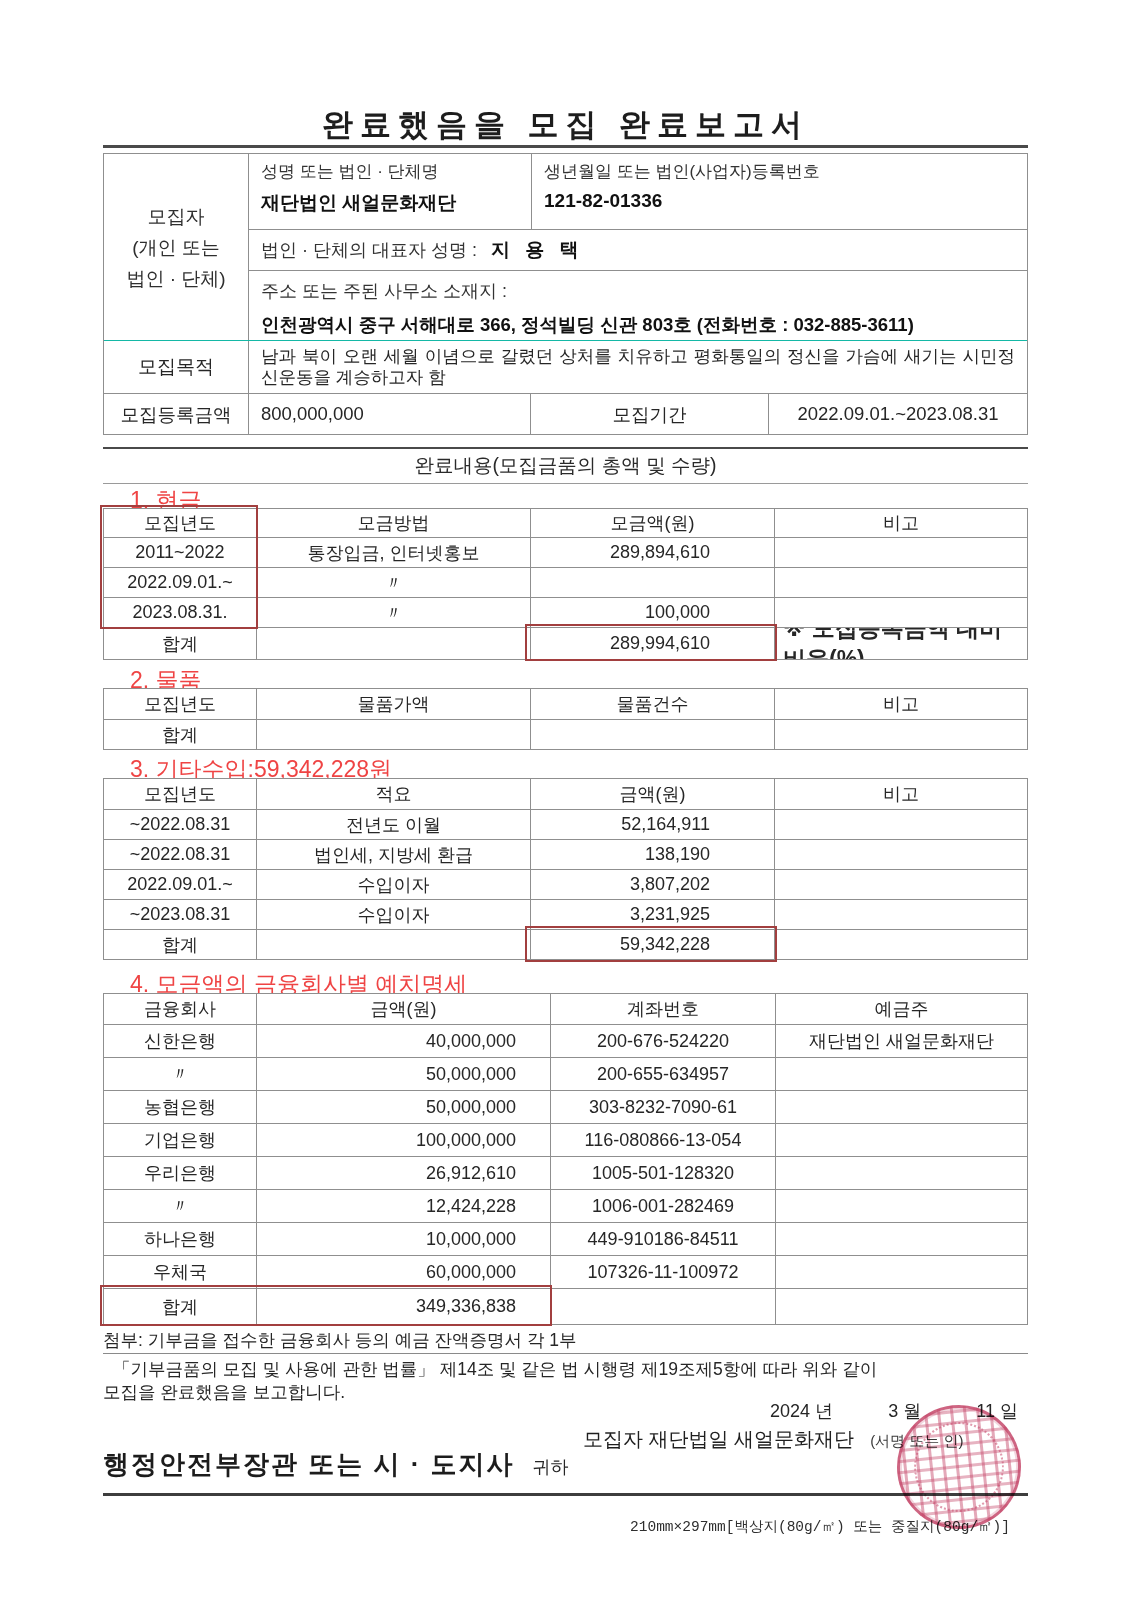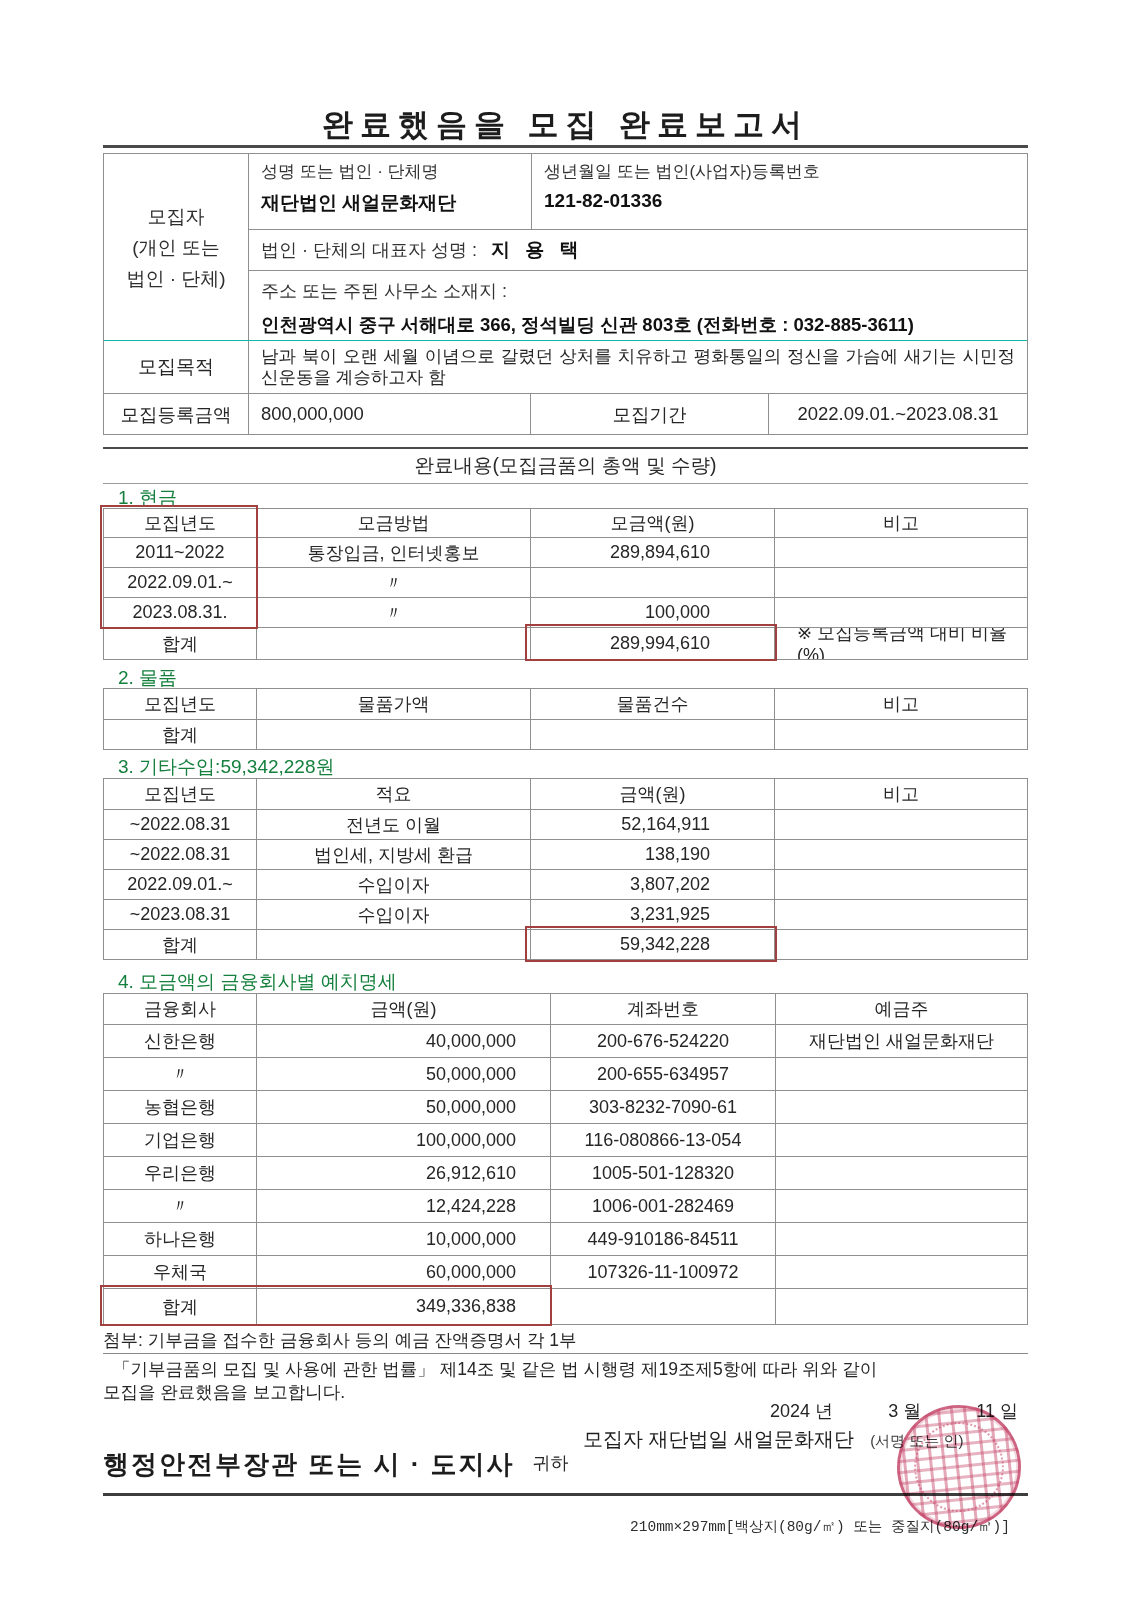--- a/index.html
+++ b/index.html
@@ -37,51 +37,51 @@
   .pv-cell{border-left:1px solid #8f8f8f;padding:5px 12px;font-size:17.5px;line-height:21px;display:flex;align-items:center;text-align:justify;}
   .amountrow{border-top:1px solid #8f8f8f;display:grid;grid-template-columns:144px 282px 238px 1fr;height:40px;}
   .amountrow > div{display:flex;align-items:center;justify-content:center;font-size:18.5px;border-left:1px solid #8f8f8f;}
   .amountrow > div:first-child{border-left:none;}
   .amountrow .aval{justify-content:flex-start;padding-left:12px;}
 
   
   .band-text{left:103px;top:452px;width:925px;text-align:center;font-size:19.5px;color:#2a2a2a;}
 
   
-  .sec-title{left:118px;font-size:19px;color:#15803d;}
+  .sec-title{left:130px;font-size:23px;color:#ef4444;}
   .tr{display:grid;box-sizing:border-box;}
   .td{display:flex;align-items:center;justify-content:center;border-left:1px solid #8f8f8f;font-size:18px;overflow:hidden;box-sizing:border-box;}
   .td:first-child{border-left:none;}
   .tb .tr{border-top:1px solid #8f8f8f;}
   .t-std .tr{grid-template-columns:152px 274px 244px 1fr;}
   .t-bank .tr{grid-template-columns:152px 294px 225px 1fr;}
   .t-cash .thead{height:28px;}
   .t-cash .tb .tr{height:30px;}
   .t-cash .tb .tr:last-child{height:32px;}
   .t-goods .thead,.t-goods .tb .tr{height:30px;}
   .t-other .thead,.t-other .tb .tr{height:30px;}
   .t-bank .thead{height:30px;}
   .t-bank .tb .tr{height:33px;}
   .t-bank .tb .tr:last-child{height:36px;}
   .t-cash .tb .td:nth-child(3),.t-other .tb .td:nth-child(3){justify-content:flex-end;padding-right:64px;}
-  .t-cash .tb .td:nth-child(4){justify-content:flex-start;padding-left:22px;font-size:18px;}
+  .t-cash .tb .td:nth-child(4){justify-content:flex-start;padding-left:8px;font-size:23px;font-weight:bold;}
   .t-bank .tb .td:nth-child(2){justify-content:flex-end;padding-right:34px;}
 
   
   .redbox{border:2px solid #a23f3f;background:transparent;pointer-events:none;z-index:5;}
 
   
   .attach{left:103px;top:1328px;width:925px;font-size:17.5px;}
   .statement{left:103px;top:1358px;width:925px;font-size:17.5px;line-height:23px;}
   .statement .ln1{text-indent:10px;}
   .dateline{left:770px;top:1399px;width:248px;display:flex;justify-content:space-between;font-size:18px;}
   .signerline{left:583px;top:1426px;display:flex;align-items:baseline;gap:16px;}
   .signer{font-size:20px;color:#1f1f1f;}
   .signnote{font-size:15px;color:#3a3a3a;}
-  .recipientline{left:103px;top:1447px;display:flex;align-items:center;gap:18px;}
+  .recipientline{left:103px;top:1447px;display:flex;align-items:flex-end;gap:18px;}
   .recipient{font-size:26px;font-weight:bold;letter-spacing:2px;color:#1c1c1c;}
   .recip-suffix{font-size:18px;padding-bottom:3px;}
   .rule-bottom{left:103px;top:1493px;width:925px;height:3px;background:#3d3d3d;}
   .papernote{left:103px;top:1517px;width:907px;text-align:right;font-size:14.5px;font-family:"Liberation Mono","DejaVu Sans Mono",monospace;color:#2e2e2e;}
 
   
   .stamp{
     left:897px;top:1405px;width:124px;height:124px;border-radius:50%;
     border:3px solid rgba(198,74,108,.85);transform:rotate(-6deg);
     mix-blend-mode:multiply;z-index:6;

